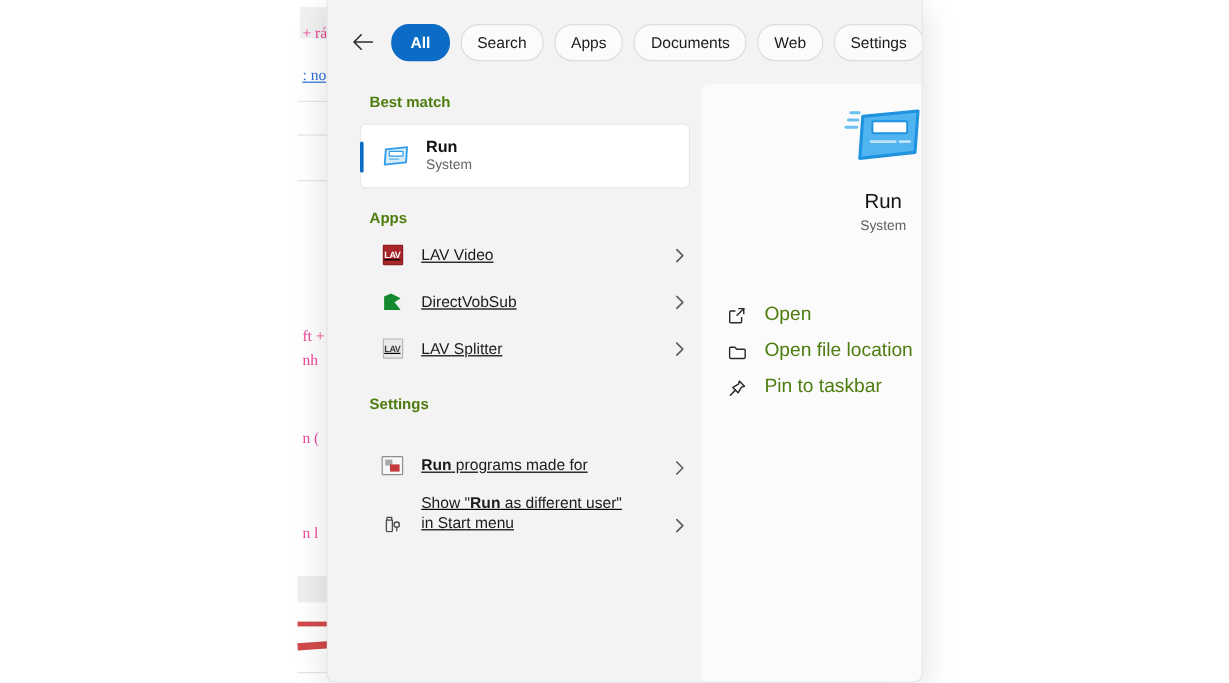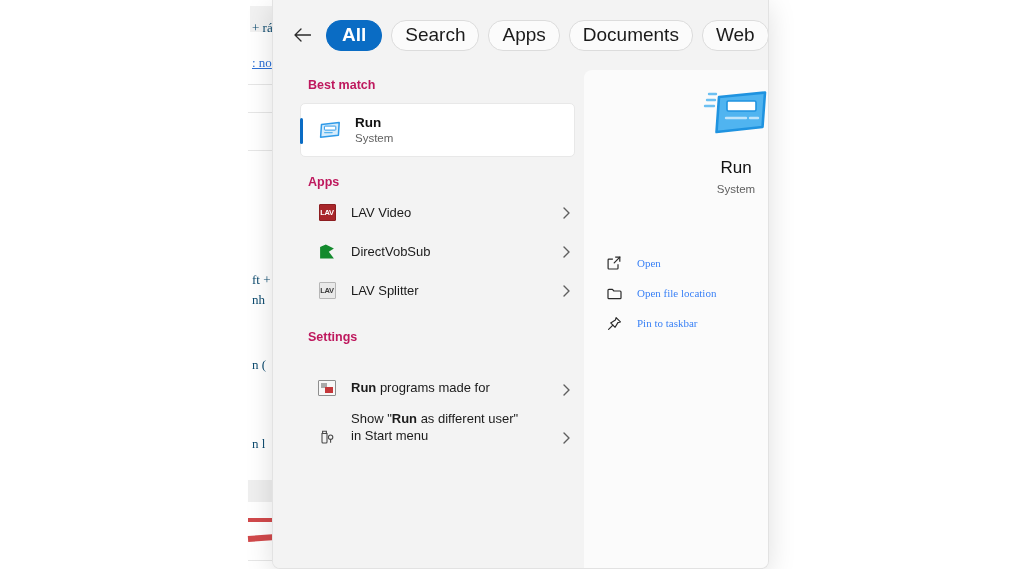--- a/index.html
+++ b/index.html
@@ -27,21 +27,21 @@
     background: #ffffff;
     overflow: hidden;
   }
   .bg-band {
     position: absolute;
     background: #f1f1f1;
   }
   .bg-frag {
     position: absolute;
     font-size: 13px;
-    color: #0c4a6e;
+    color: #ec4899;
     white-space: nowrap;
     font-family: "Liberation Serif", serif;
   }
   .bg-frag.link { color: #2a6fd6; text-decoration: underline; }
   .bg-rule {
     position: absolute;
     height: 1px;
     background: #e6e6e6;
   }
   .bg-redbar {
@@ -88,21 +88,21 @@
   .back-btn svg { display: block; }
   .pill {
     height: 31px;
     padding: 0 13px;
     display: flex;
     align-items: center;
     justify-content: center;
     border-radius: 15px;
     border: 1px solid #dcdcdc;
     background: #fbfbfb;
-    font-size: 19px;
+    font-size: 13px;
     color: #1b1b1b;
     white-space: nowrap;
     flex: 0 0 auto;
   }
   .pill.active {
     background: #0a6cc4;
     border-color: #0a6cc4;
     color: #ffffff;
     font-weight: 600;
     padding: 0 15px;
@@ -120,21 +120,21 @@
   .results {
     width: 311px;
     flex: 0 0 311px;
     background: #f3f3f3;
     padding: 0 0 0 0;
     overflow: hidden;
   }
   .grouphdr {
     font-size: 12.5px;
     font-weight: 700;
-    color: #be185d;
+    color: #4d7c0f;
     padding: 0 0 0 35px;
     height: 22px;
     display: flex;
     align-items: center;
   }
   .grouphdr.gh-best { margin-top: 4px; }
   .grouphdr.gh-apps { margin-top: 14px; }
   .grouphdr.gh-settings { margin-top: 16px; }
   .grouphdr.gh-web { margin-top: 16px; }
 
@@ -163,20 +163,21 @@
   .bm-sub { font-size: 11.5px; color: #616161; margin-top: 2px; }
 
   
   .row {
     display: flex;
     align-items: center;
     height: 39px;
     margin: 0 9px 0 27px;
     padding-left: 14px;
     border-radius: 4px;
+    text-decoration: underline;
   }
   .row.tall { height: 48px; align-items: flex-end; }
   .row .ico {
     width: 26px; flex: 0 0 26px;
     display: flex; align-items: center; justify-content: center;
   }
   .row .label {
     flex: 1 1 auto;
     margin-left: 11px;
     font-size: 13px;
@@ -283,23 +284,22 @@
     border-radius: 4px;
     padding-left: 6px;
   }
   .pv-action .ico {
     width: 22px; flex: 0 0 22px;
     display: flex; align-items: center; justify-content: center;
     color: #2a2a2a;
   }
   .pv-action .label {
     margin-left: 12px;
-    font-size: 11px;
-    color: #3b82f6;
-    font-family: Liberation Serif, serif;
+    font-size: 16px;
+    color: #4d7c0f;
   }
 </style>
 </head>
 <body>
 
 <div id="root">
 
   <div class="bg-page">
     <div class="bg-band" style="left:250px;top:6px;width:42px;height:26px;"></div>
     <div class="bg-rule" style="left:248px;top:84px;width:44px;"></div>

